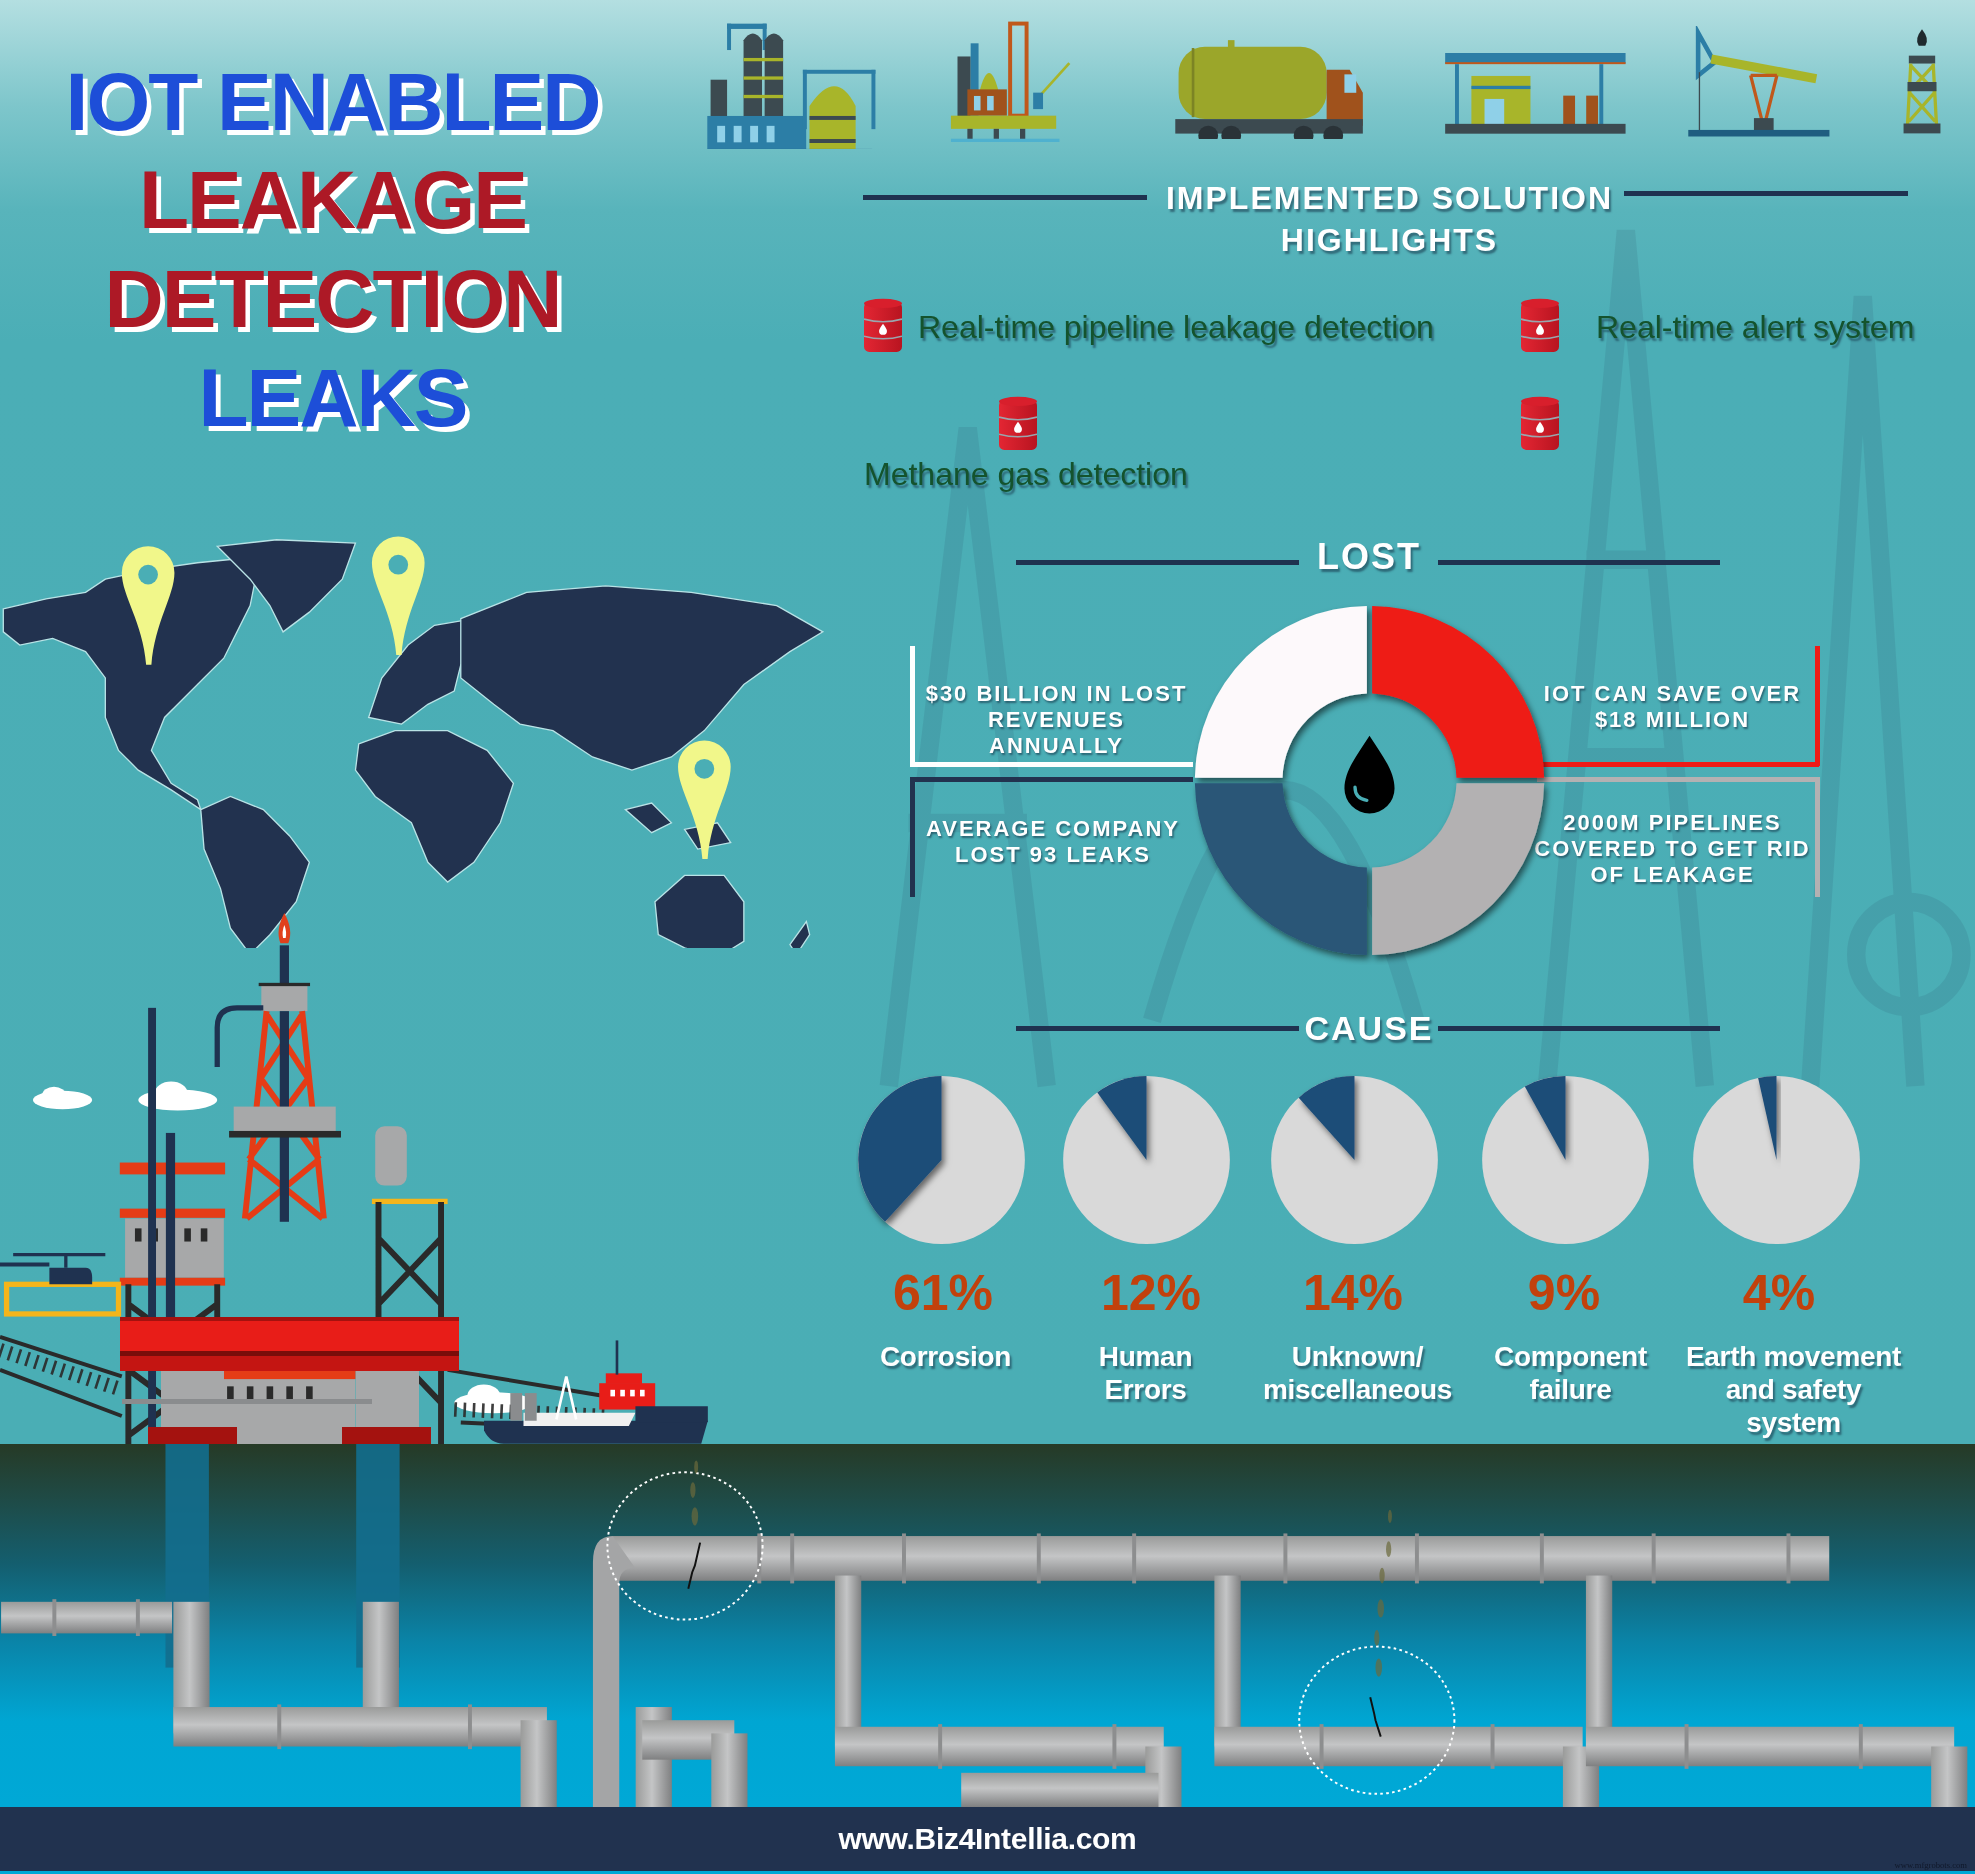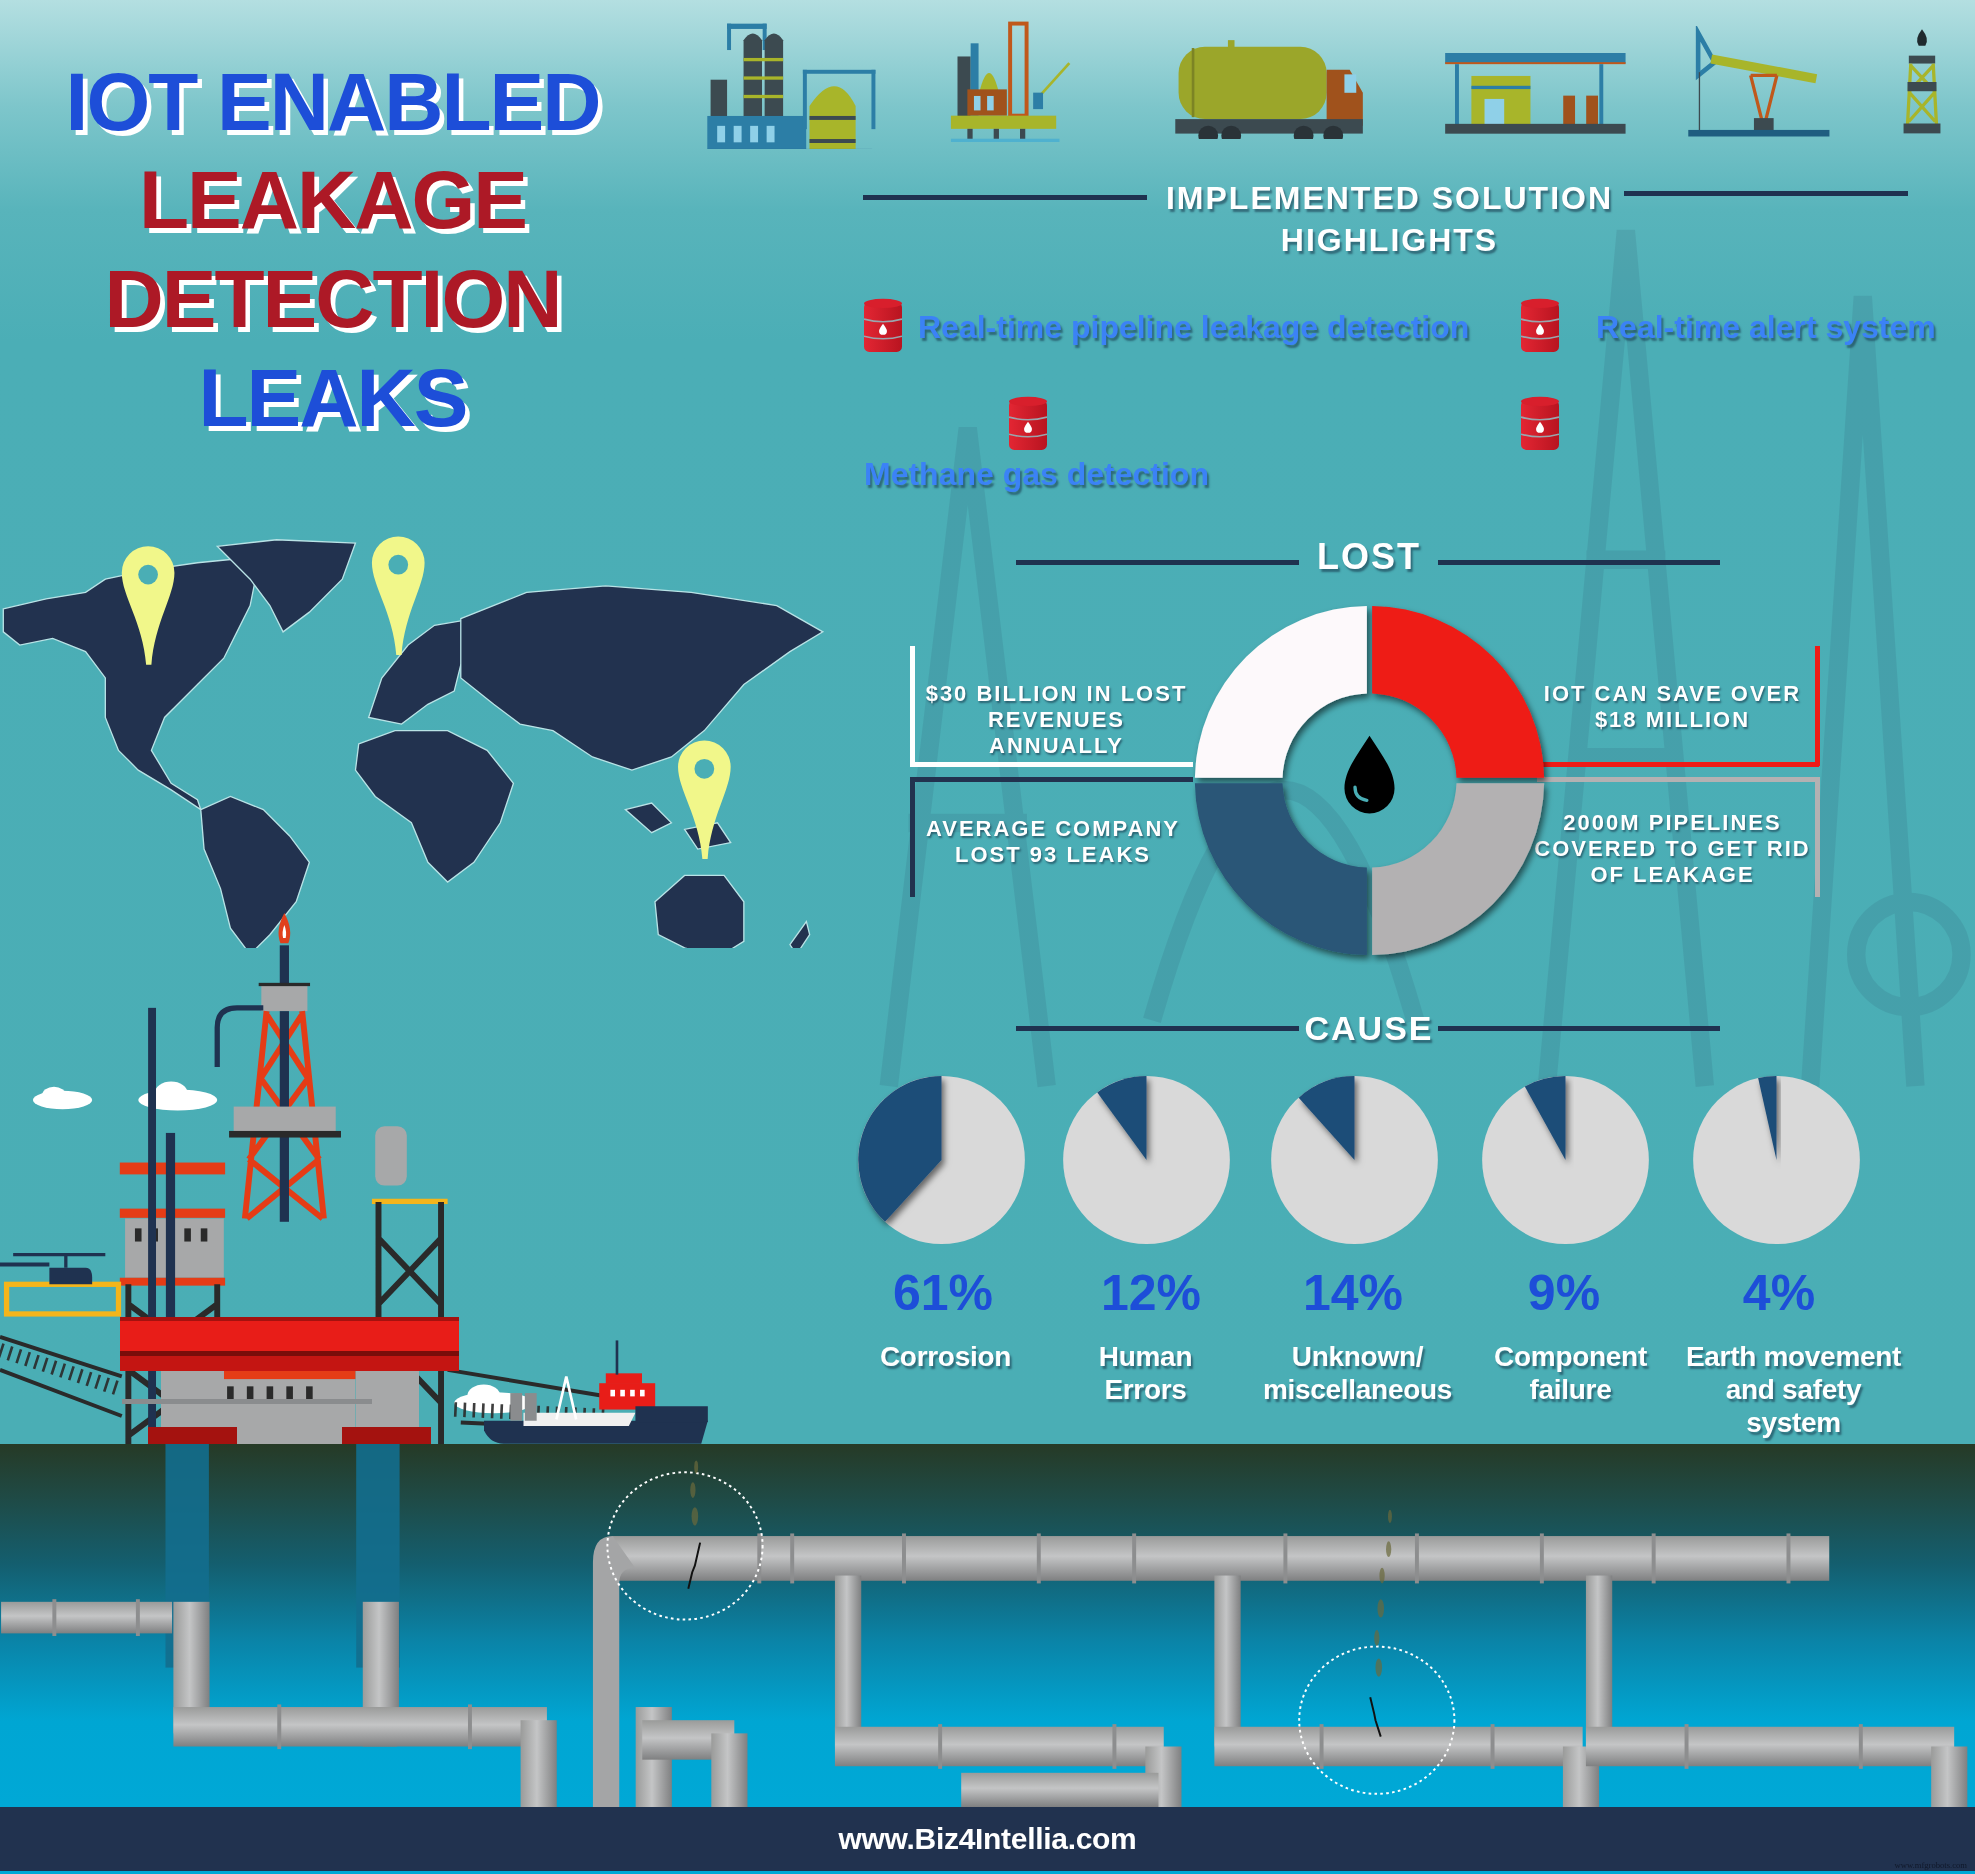--- a/index.html
+++ b/index.html
@@ -18,30 +18,30 @@
   .title-red { color: #ad1926; text-shadow: 4.6px 4.6px 0 #ffffff; }
 
   
   .sec-line { position: absolute; height: 5.3px; background: #1f3250; }
   .sec-title { position: absolute; color: #fff; font-weight: 700; text-align: center;
     text-shadow: 2px 2.6px 2px rgba(20,50,70,0.55); letter-spacing: 2px; line-height: 1; }
 
   
   .hl { position: absolute; display: flex; align-items: center; }
   .barrel { width: 38px; height: 58px; position: relative; margin-right: 16px; flex: none; }
-  .hl-text { color: #3b82f6; font-weight: 700; font-size: 32px; line-height: 40px;
+  .hl-text { color: #14532d; font-weight: 400; font-size: 32px; line-height: 40px;
     text-shadow: 2px 2.6px 2px rgba(20,50,70,0.55); }
 
   
   .fact-text { position: absolute; color: #fff; font-weight: 700; font-size: 22px; line-height: 26px;
     letter-spacing: 2px; text-align: center; text-shadow: 1.3px 2px 2px rgba(20,50,70,0.6); }
   .bracket { position: absolute; }
 
   
-  .pct { position: absolute; color: #1d4ed8; font-weight: 700; font-size: 50px; line-height: 1;
+  .pct { position: absolute; color: #c2410c; font-weight: 700; font-size: 50px; line-height: 1;
     text-align: center; width: 198px; }
   .cause-label { position: absolute; color: #fff; font-weight: 700; font-size: 28px; line-height: 33px;
     text-align: center; width: 237px; text-shadow: 2px 2.6px 2px rgba(20,50,70,0.55); letter-spacing: -0.3px; }
 
   
   .sea { position: absolute; left: 0; top: 1444px; width: 1975px; height: 363px;
     background: linear-gradient(180deg, #263a26 0px, #1f4a45 53px, #145e6e 119px, #0a84a8 198px, #00a6d3 277px, #00a8d6 363px); }
   .footer { position: absolute; left: 0; top: 1807px; width: 1975px; height: 64px; background: #21324f;
     display: flex; align-items: center; justify-content: center; }
   .footer-text { color: #fff; font-weight: 700; font-size: 30px; letter-spacing: -0.3px; }

